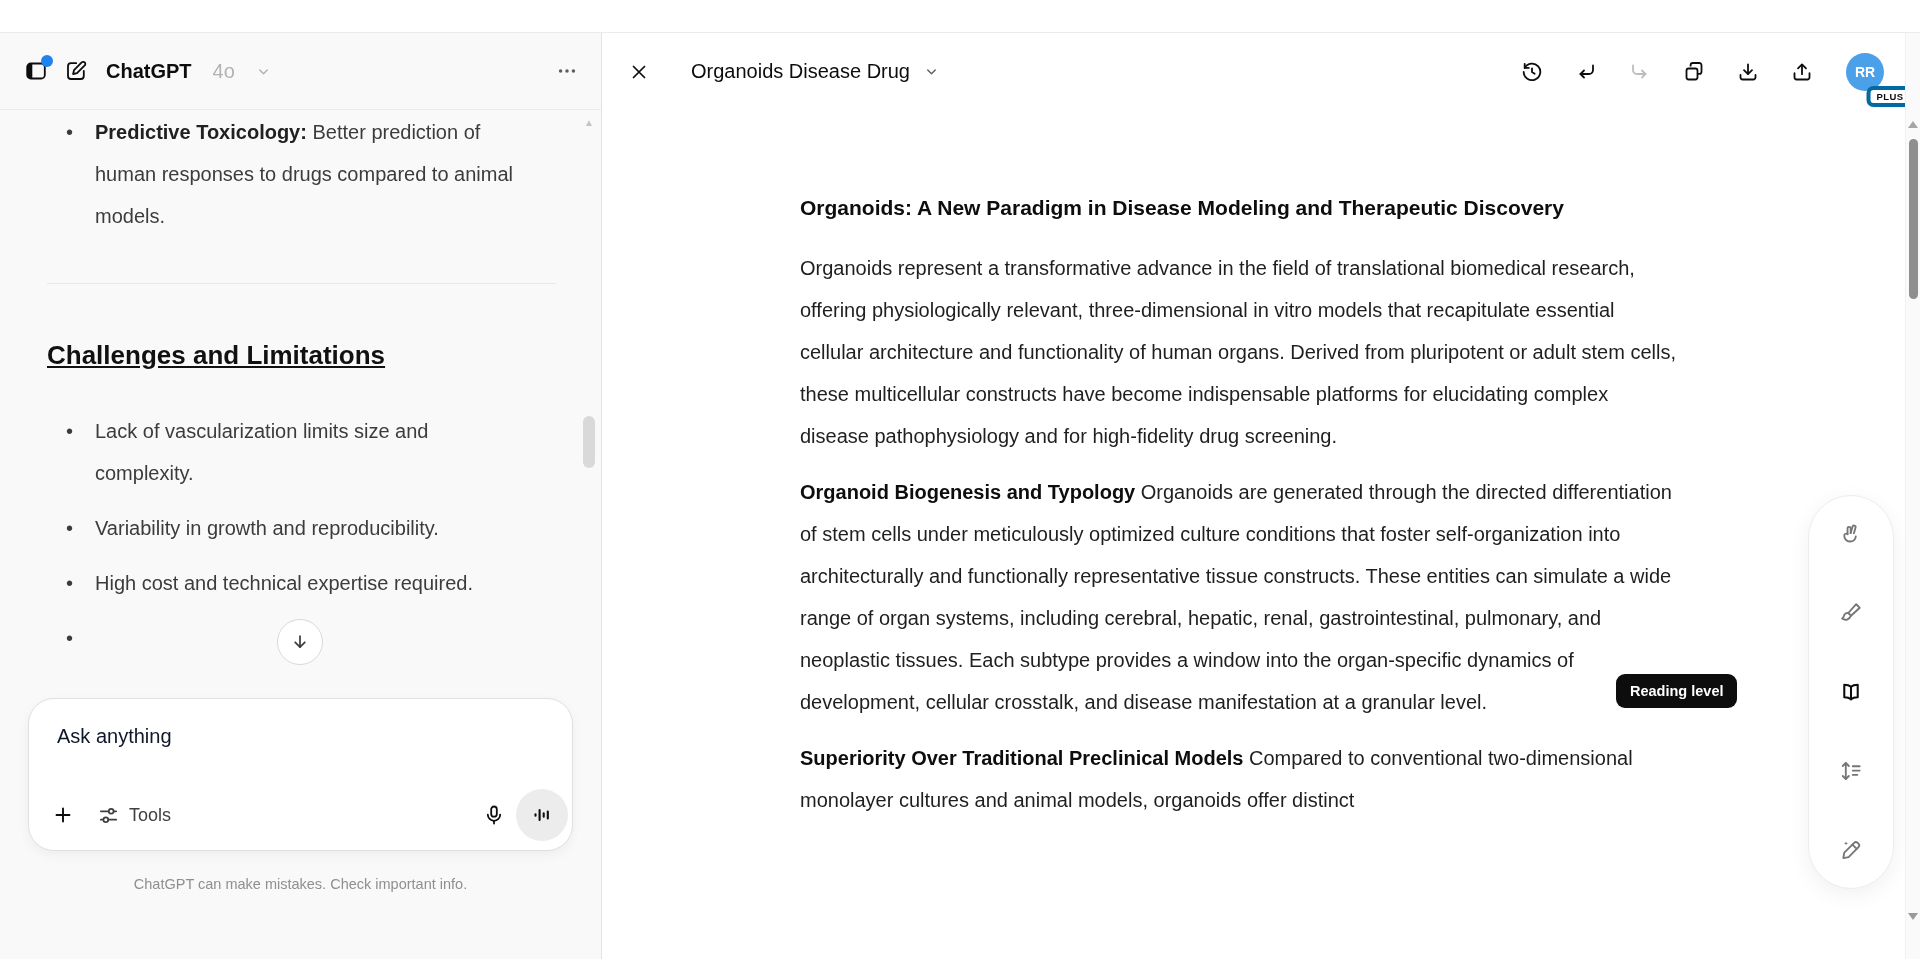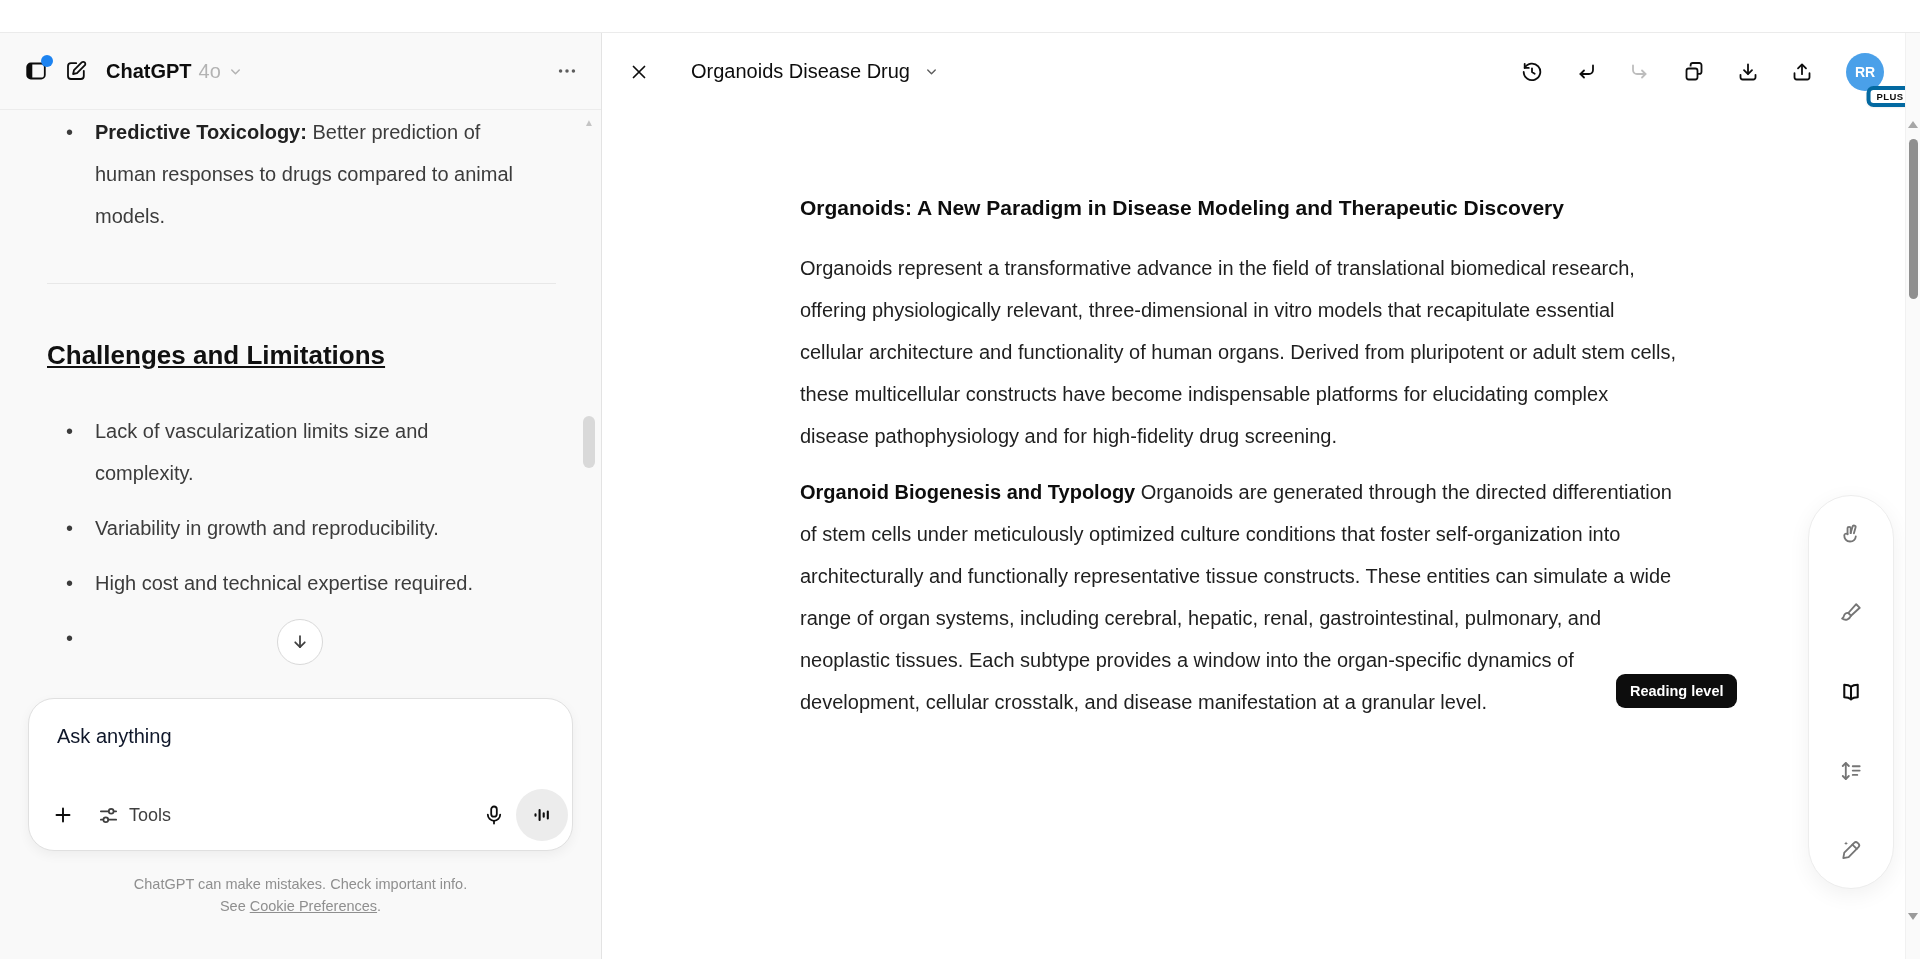--- a/index.html
+++ b/index.html
@@ -11,21 +11,21 @@
   
   .chat-panel { position:relative; width:602px; flex:none; background:#f9f9f9;
                 border-right:1px solid #e3e3e3; overflow:hidden; }
   .chat-header { height:77px; display:flex; align-items:center; padding:0 14px 0 16px;
                  border-bottom:1px solid #ececec; }
   .icon-btn { width:40px; height:40px; border:none; background:transparent; border-radius:10px;
               display:flex; align-items:center; justify-content:center; cursor:pointer; flex:none;
               color:#0d0d0d; padding:0; position:relative; }
   .blue-dot { position:absolute; top:4px; right:3px; width:12px; height:12px; border-radius:50%;
               background:#1d83f0; }
-  .brand { display:flex; align-items:center; gap:7px; margin-left:10px; font-size:20px; }
+  .brand { display:flex; align-items:center; gap:21px; margin-left:10px; font-size:20px; }
   .brand-name { font-weight:700; color:#0d0d0d; }
   .brand-model { font-weight:400; color:#b3b3b3; }
   .more-btn { margin-left:auto; color:#5d5d5d; }
 
   .chat-scroll { position:absolute; top:78px; left:0; right:0; bottom:0; padding:0 30px 0 47px; }
   .chat-text { font-size:20px; line-height:42px; color:#3c3c3c; }
   .bullet-item { position:relative; padding-left:48px; max-width:498px; }
   .bullet-item .dot { position:absolute; left:19px; top:0; color:#3c3c3c; }
   .bullet-item b { color:#212121; }
   .msg-divider { border:none; border-top:1px solid #e8e8e8; margin:46px 15px 0 0; }
@@ -208,23 +208,20 @@
         <button class="voice-btn">
           <svg width="24" height="24" viewBox="0 0 24 24" fill="none" stroke="currentColor" stroke-width="2.1" stroke-linecap="round">
             <path d="M5.5 11.3v1.4M9.6 7v10M13.7 10.2v3.6M17.8 8.6v6.8"></path>
           </svg>
         </button>
       </div>
     </div>
 
     <div class="chat-footer">
       <div>ChatGPT can make mistakes. Check important info.</div>
-      <div>
-        <span>See </span><a>Cookie Preferences</a><span>.</span>
-      </div>
     </div>
 
     <span class="panel-scroll-up">▲</span>
     <div class="panel-scroll-thumb"></div>
   </div>
 
   <div class="canvas-panel">
 
     <div class="canvas-header">
       <button class="icon-btn">
@@ -286,20 +283,24 @@
       </div>
     </div>
 
     <div class="doc">
       <h1 class="doc-title">Organoids: A New Paradigm in Disease Modeling and Therapeutic Discovery</h1>
       <p>Organoids represent a transformative advance in the field of translational biomedical research, offering physiologically relevant, three-dimensional in vitro models that recapitulate essential cellular architecture and functionality of human organs. Derived from pluripotent or adult stem cells, these multicellular constructs have become indispensable platforms for elucidating complex disease pathophysiology and for high-fidelity drug screening.</p>
       <p>
         <b>Organoid Biogenesis and Typology</b>
         <span>Organoids are generated through the directed differentiation of stem cells under meticulously optimized culture conditions that foster self-organization into architecturally and functionally representative tissue constructs. These entities can simulate a wide range of organ systems, including cerebral, hepatic, renal, gastrointestinal, pulmonary, and neoplastic tissues. Each subtype provides a window into the organ-specific dynamics of development, cellular crosstalk, and disease manifestation at a granular level.</span>
       </p>
+      <p>
+        <b>Superiority Over Traditional Preclinical Models</b>
+        <span>Compared to conventional two-dimensional monolayer cultures and animal models, organoids offer distinct</span>
+      </p>
     </div>
 
     <div class="tooltip">Reading level</div>
 
     <div class="float-toolbar">
       <button class="tool-ic">
         <svg width="26" height="26" viewBox="0 0 24 24" fill="none" stroke="currentColor" stroke-width="1.7" stroke-linecap="round" stroke-linejoin="round">
           <path d="M8.8 12.2V6.8a1.45 1.45 0 0 1 2.9 0v4.4"></path>
           <path d="M11.7 11l1.7-5.8a1.45 1.45 0 0 1 2.8.8l-1.5 5.3"></path>
           <path d="M8.8 12c-1.3-.8-2.9-.2-3 1.3-.2 2.7 1.9 5.6 5.3 5.6 3 0 5-1.7 5.3-4.6"></path>

